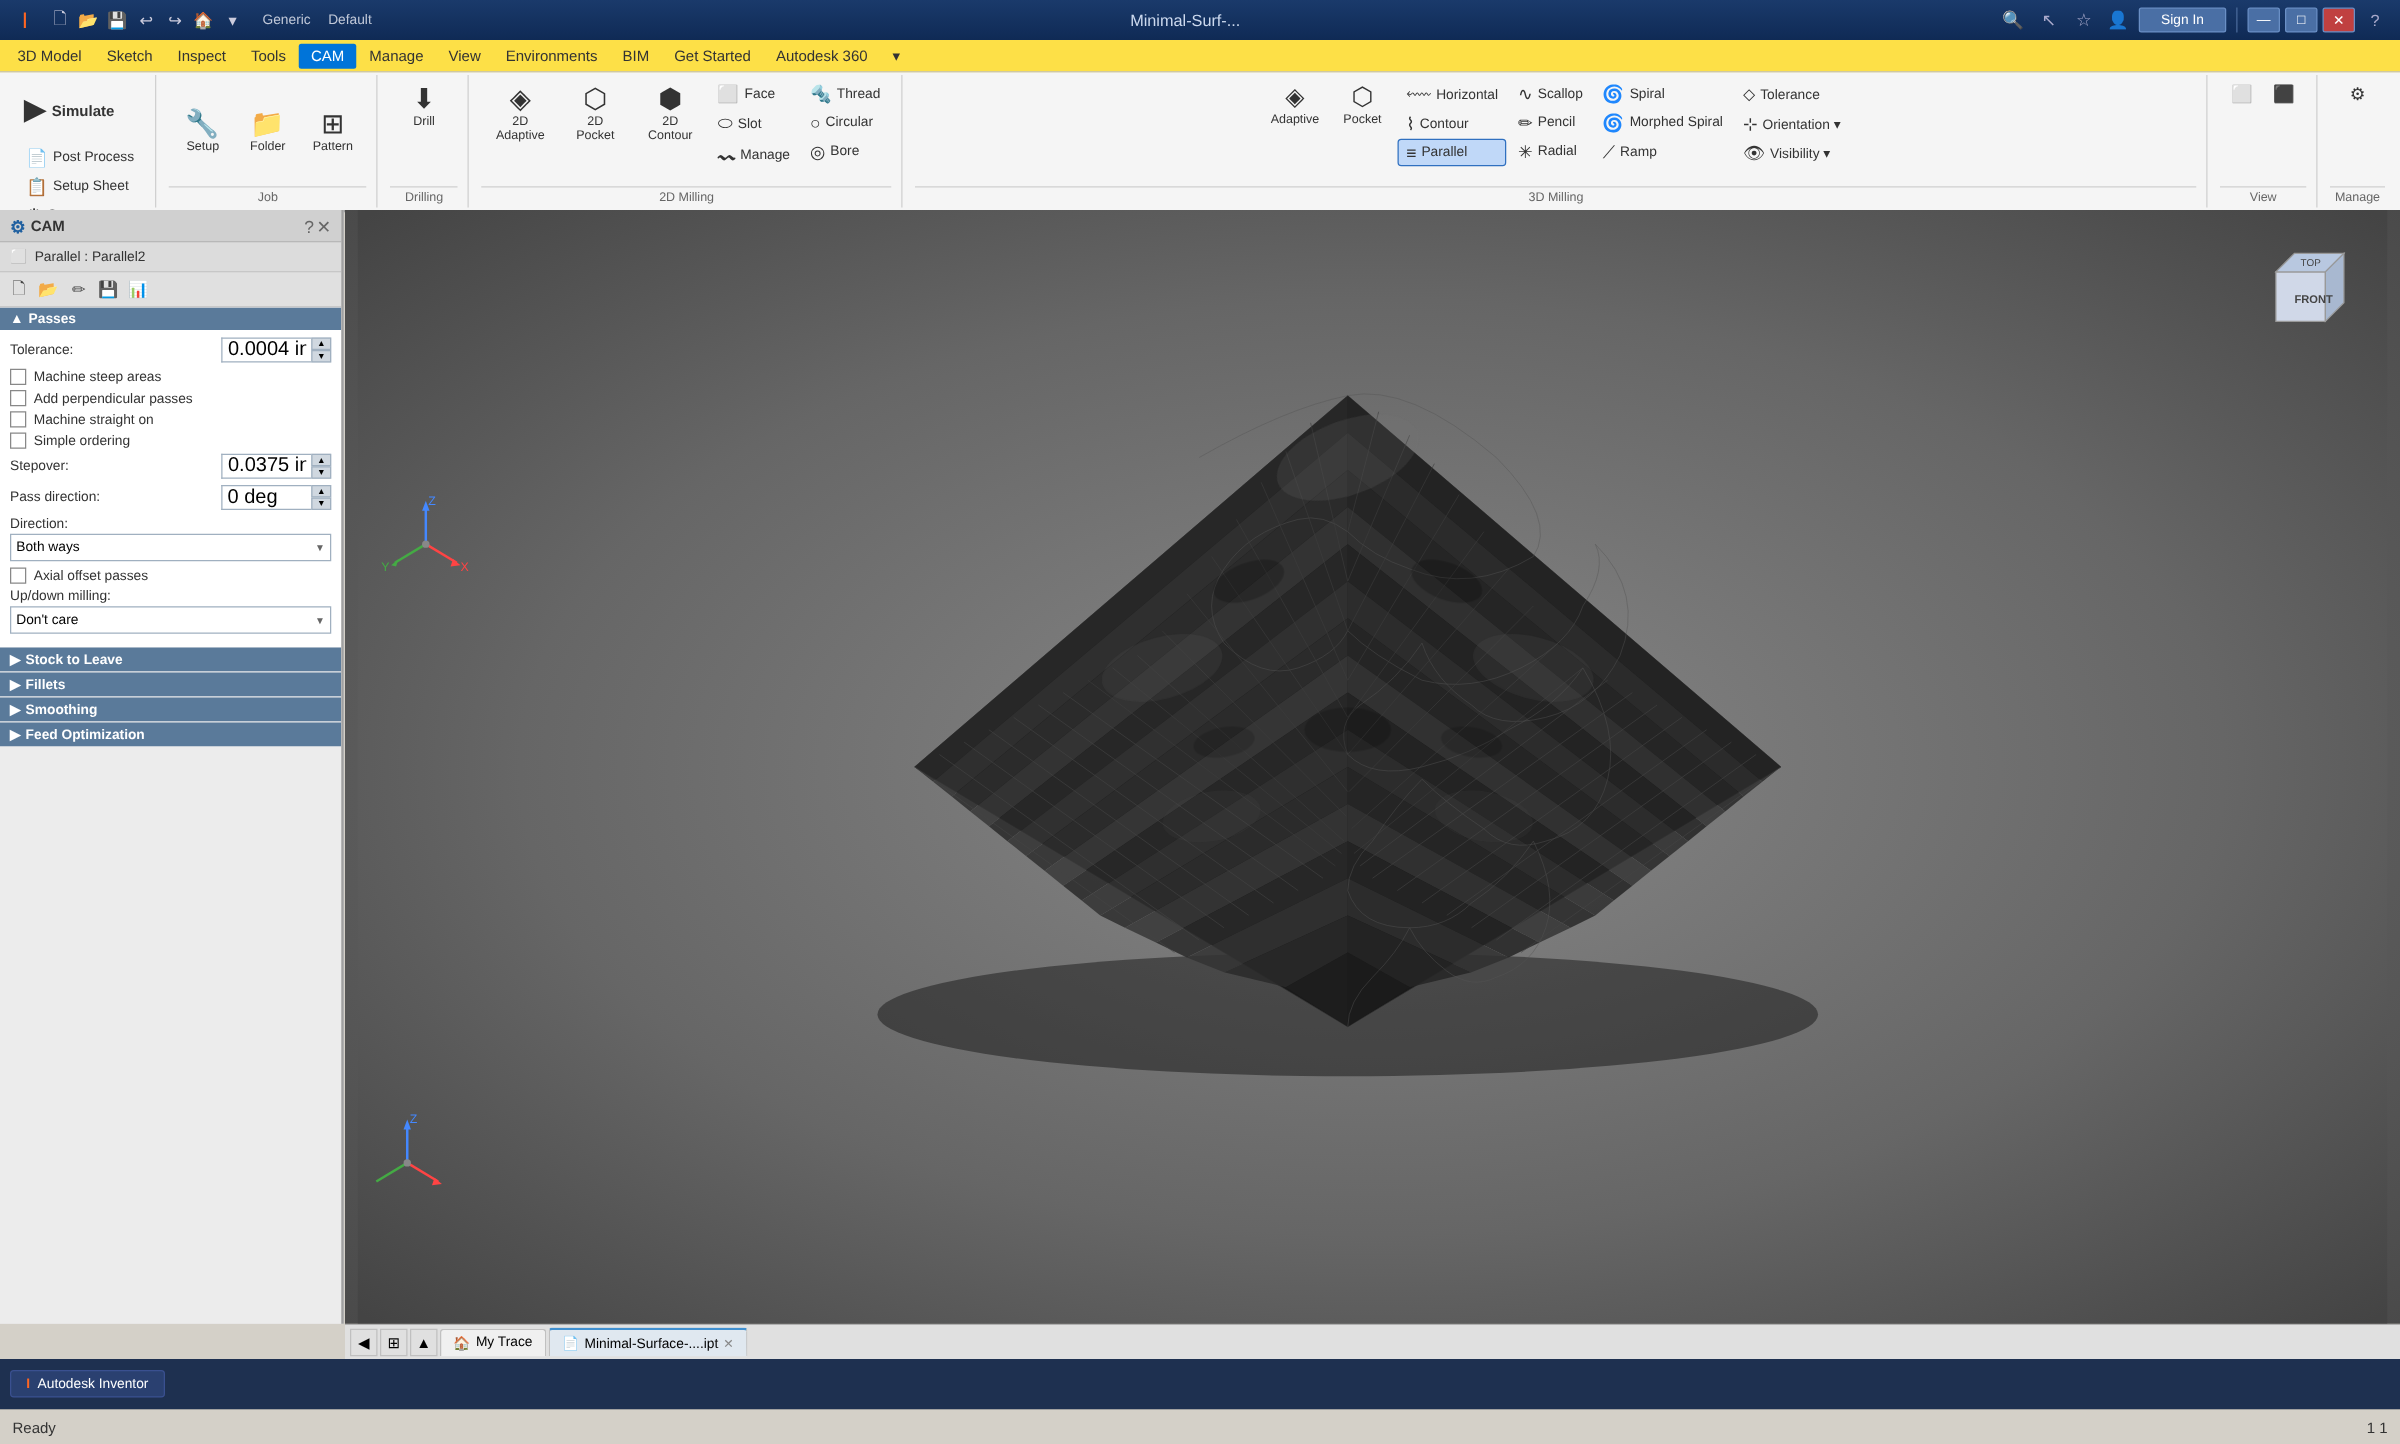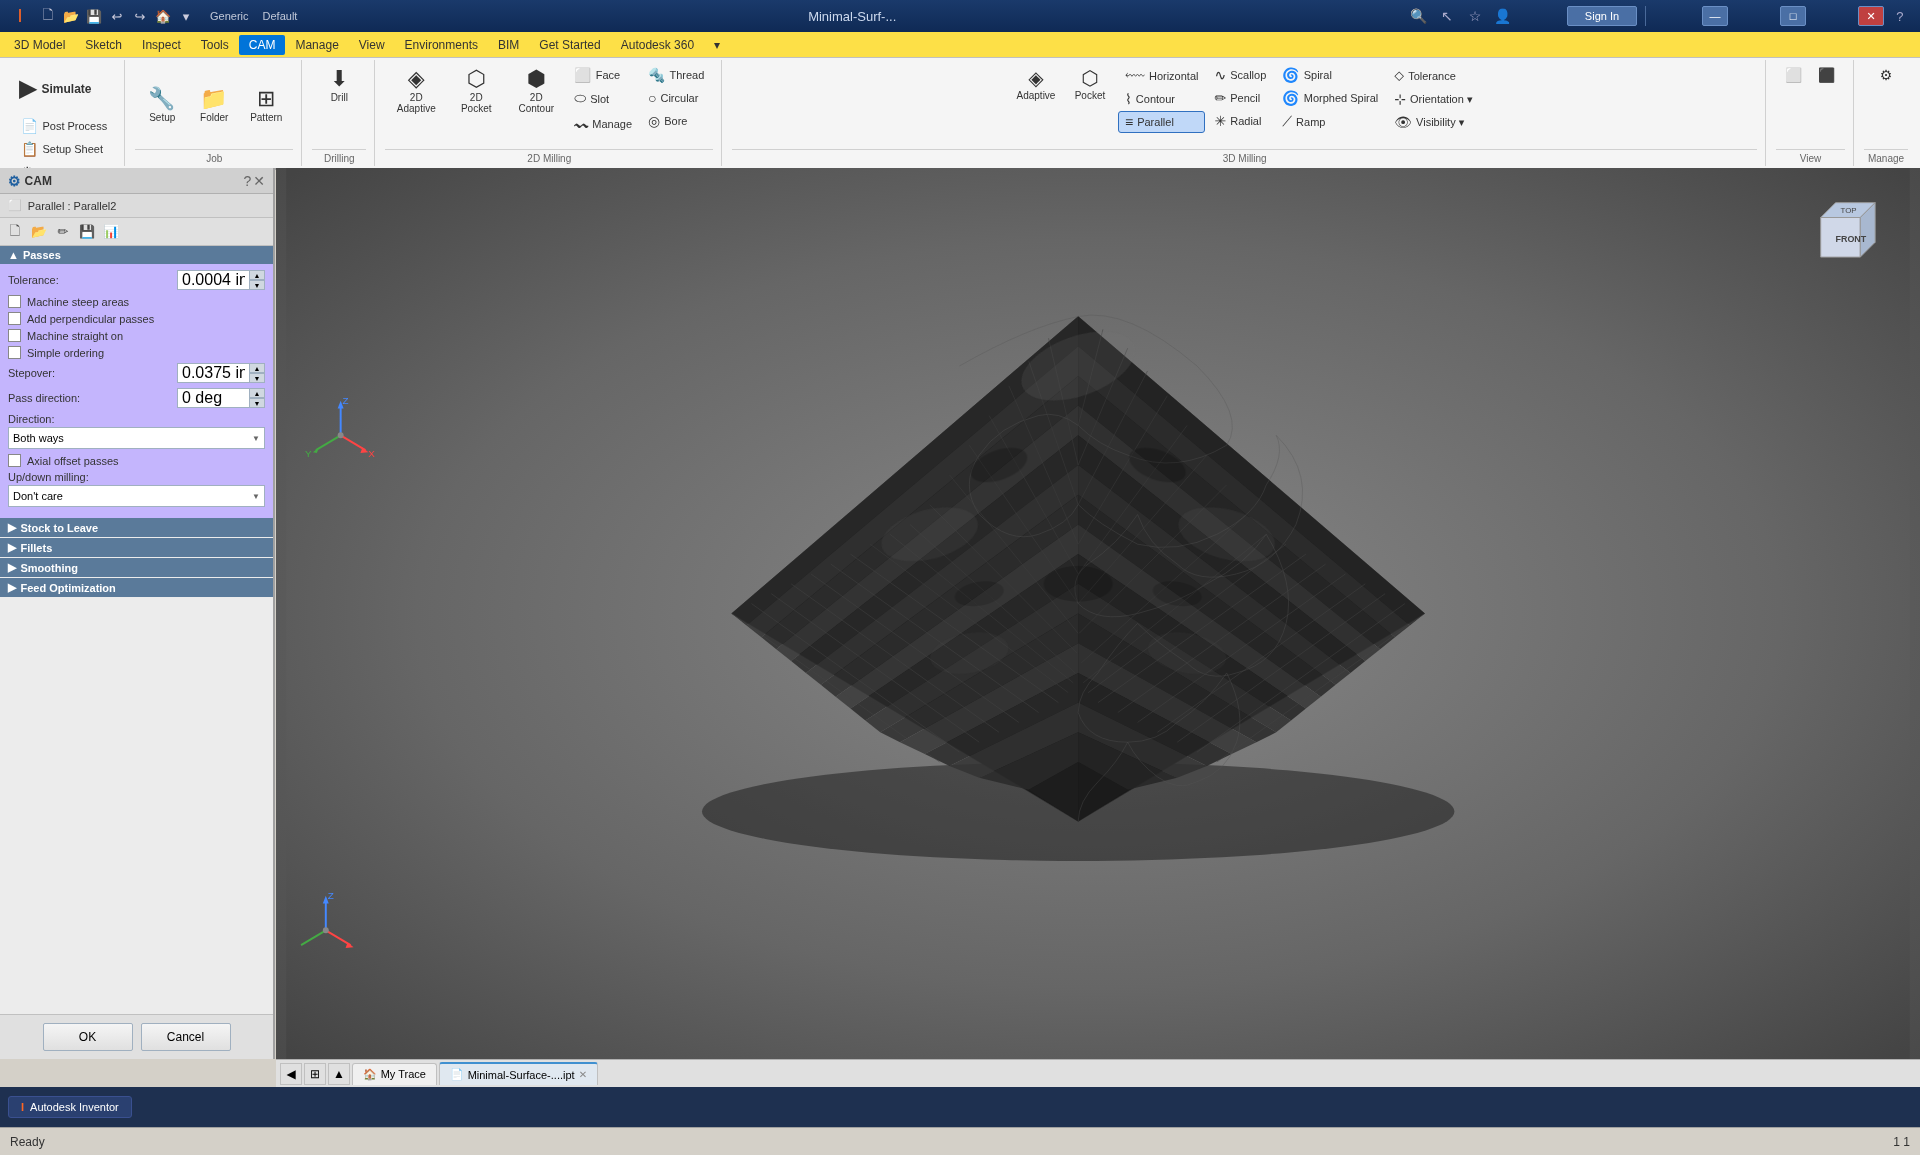--- a/index.html
+++ b/index.html
@@ -4,21 +4,21 @@
   <style>
     * { margin: 0; padding: 0; box-sizing: border-box; }
     body { font-family: 'Segoe UI', Arial, sans-serif; font-size: 12px; background: #d4d0c8; width: 1920px; height: 1155px; overflow: hidden; user-select: none; }
 
     
     #title-bar { height: 32px; background: linear-gradient(to bottom, #1a3a6b, #0f2a55); display: flex; align-items: center; justify-content: space-between; padding: 0 8px; color: white; }
     #title-bar-left { display: flex; align-items: center; gap: 6px; }
     #title-bar-center { font-size: 13px; color: #ccd9ee; }
     #title-bar-right { display: flex; align-items: center; gap: 4px; }
     .tb-icon { width: 24px; height: 24px; display: flex; align-items: center; justify-content: center; color: #aac; font-size: 14px; cursor: pointer; border-radius: 2px; }
-    .tb-btn { width: 26px; height: 20px; display: flex; align-items: center; justify-content: center; background: #4a6fa5; border: 1px solid #6a8fc5; color: white; font-size: 11px; cursor: pointer; border-radius: 2px; margin-left: 48px; }
+    .tb-btn { width: 26px; height: 20px; display: flex; align-items: center; justify-content: center; background: #4a6fa5; border: 1px solid #6a8fc5; color: white; font-size: 11px; cursor: pointer; border-radius: 2px; }
     #quick-access { display: flex; align-items: center; gap: 3px; }
     .qa-btn { width: 20px; height: 20px; display: flex; align-items: center; justify-content: center; color: #ccd; font-size: 13px; cursor: pointer; }
 
     
     #menu-bar { height: 26px; background: #fde047; border-bottom: 1px solid #c0c0c0; display: flex; align-items: center; padding: 0 4px; }
     .menu-item { padding: 3px 10px; font-size: 12px; color: #333; cursor: pointer; border-radius: 2px; }
     .menu-item:hover, .menu-item.active { background: #0074d9; color: white; }
 
     
     #ribbon { background: #f5f5f5; border-bottom: 2px solid #a0a0a0; }
@@ -54,21 +54,21 @@
     #left-panel { position: absolute; top: 168px; left: 0; width: 275px; bottom: 96px; background: #e8e8e8; border-right: 2px solid #a0a0a0; display: flex; flex-direction: column; overflow: hidden; }
     #panel-header { background: #d0d0d0; border-bottom: 1px solid #b0b0b0; padding: 3px 8px; display: flex; align-items: center; justify-content: space-between; height: 26px; }
     #panel-title { font-size: 12px; font-weight: bold; color: #333; display: flex; align-items: center; gap: 4px; }
     .panel-close { cursor: pointer; color: #666; font-size: 14px; }
     #panel-subtitle { background: #dcdcdc; padding: 3px 8px; display: flex; align-items: center; gap: 6px; border-bottom: 1px solid #c0c0c0; height: 24px; font-size: 11px; color: #333; }
     #panel-toolbar { background: #e0e0e0; padding: 2px 4px; display: flex; align-items: center; gap: 2px; border-bottom: 1px solid #c0c0c0; height: 28px; }
     .panel-tb-btn { width: 22px; height: 22px; display: flex; align-items: center; justify-content: center; border: 1px solid transparent; border-radius: 2px; cursor: pointer; font-size: 13px; color: #444; }
 
     #panel-body { flex: 1; overflow-y: auto; background: #ececec; }
     .section-header { background: #5a7a9a; color: white; padding: 3px 8px; font-size: 11px; font-weight: bold; display: flex; align-items: center; gap: 4px; cursor: pointer; }
-    .section-content { padding: 6px 8px; background: #c4b5fd; }
+    .section-content { padding: 6px 8px; background: #ffffff; }
     .form-row { display: flex; align-items: center; margin-bottom: 5px; gap: 6px; }
     .form-label { font-size: 11px; color: #333; flex: 1; }
     .form-input-spin { display: flex; align-items: center; }
     .spin-input { width: 72px; height: 20px; border: 1px solid #a0b0c0; border-right: none; padding: 1px 4px; font-size: 16px; background: white; }
     .spin-btns { display: flex; flex-direction: column; }
     .spin-btn { width: 16px; height: 10px; background: #d0d8e0; border: 1px solid #a0b0c0; display: flex; align-items: center; justify-content: center; font-size: 7px; cursor: pointer; line-height: 1; }
     .checkbox-row { display: flex; align-items: center; gap: 6px; margin-bottom: 4px; }
     .cb { width: 13px; height: 13px; border: 1px solid #888; background: white; display: flex; align-items: center; justify-content: center; cursor: pointer; flex-shrink: 0; }
     .cb-label { font-size: 11px; color: #333; }
     .select-row { margin-bottom: 5px; }
@@ -439,24 +439,20 @@
       <span>▶</span>
       <span>Smoothing</span>
     </div>
 
     <div class="section-header" style="margin-top:1px;">
       <span>▶</span>
       <span>Feed Optimization</span>
     </div>
   </div>
 
-  <div id="panel-footer">
-    <button class="dlg-btn">OK</button>
-    <button class="dlg-btn">Cancel</button>
-  </div>
 </div>
 
 <div id="viewport">
   
   <svg xmlns="http://www.w3.org/2000/svg" viewBox="0 0 1640 900" preserveAspectRatio="xMidYMid meet">
     <defs>
       <radialGradient id="bgGrad" cx="50%" cy="50%" r="70%">
         <stop offset="0%" stop-color="#888"></stop>
         <stop offset="60%" stop-color="#666"></stop>
         <stop offset="100%" stop-color="#444"></stop>

